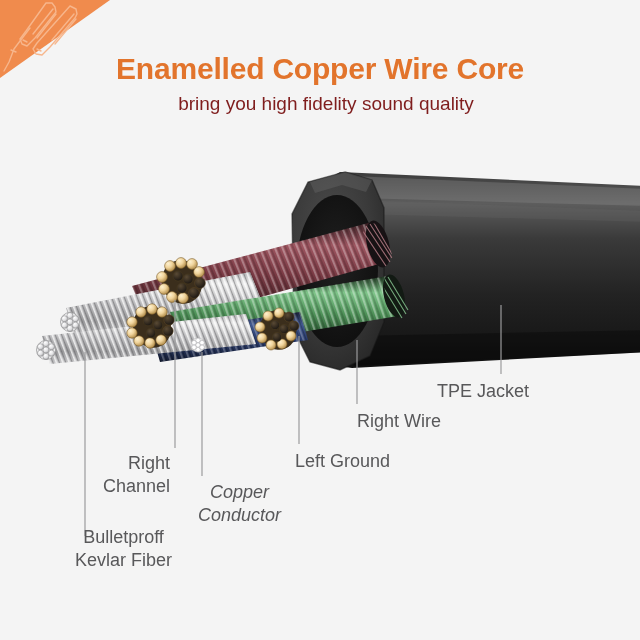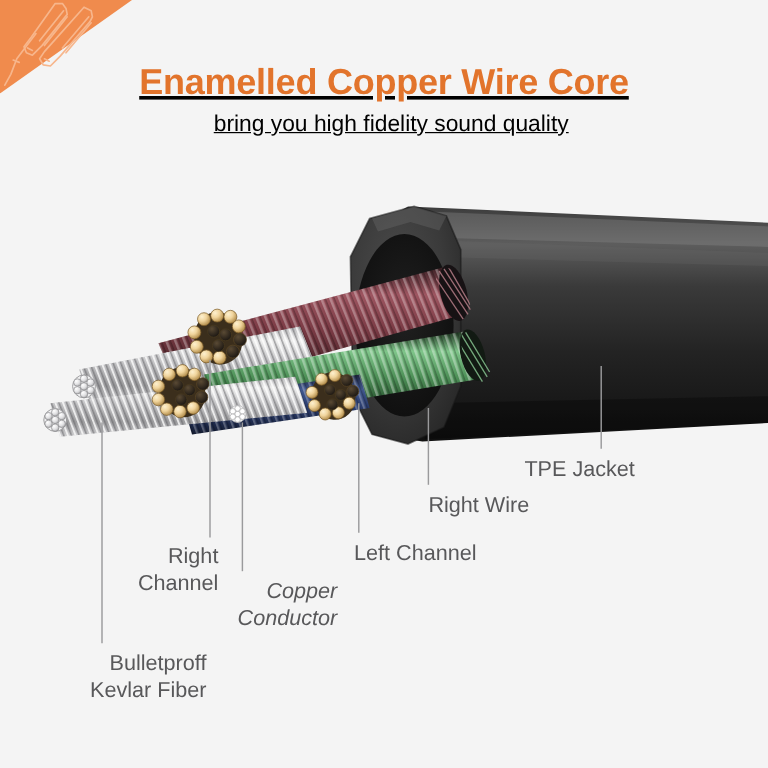--- a/index.html
+++ b/index.html
@@ -27,36 +27,35 @@
     pointer-events: none;
   }
 
   
   #heading-block {
     position: absolute;
     left: 0;
     top: 52px;
     width: 640px;
     text-align: center;
-    text-decoration: underline;
   }
   #page-title {
     margin: 0;
     font-size: 30px;
     font-weight: bold;
     letter-spacing: -0.2px;
     color: #e2742c;
     line-height: 34px;
     white-space: nowrap;
   }
   #page-subtitle {
     margin: 6px 0 0 12px;
     font-size: 19px;
     font-weight: normal;
-    color: #000000;
+    color: #7f1d1d;
     line-height: 24px;
     white-space: nowrap;
   }
 
   
   #cable-illustration {
     position: absolute;
     left: 0;
     top: 0;
     width: 640px;
@@ -65,28 +64,28 @@
 
   
   .callout-label {
     position: absolute;
     font-size: 18px;
     line-height: 23px;
     color: #58585a;
     white-space: pre-line;
   }
   .callout-label.align-right { text-align: right; }
-  .callout-label.align-left  { text-align: right; }
+  .callout-label.align-left  { text-align: center; }
 
   #label-tpe-jacket    { left: 437px; top: 380px; }
   #label-ground-wire   { left: 357px; top: 410px; }
   #label-left-channel  { left: 295px; top: 450px; }
   #label-copper-conductor { left: 198px; top: 481px; font-style: italic; }
-  #label-right-channel { left: 86px;  top: 452px; width: 96px; text-align: right; }
-  #label-kevlar-fiber  { left: 75px;  top: 541px; }
+  #label-right-channel { left: 74px;  top: 452px; width: 96px; text-align: right; }
+  #label-kevlar-fiber  { left: 75px;  top: 526px; }
 </style>
 </head>
 <body>
 
 <div id="page">
 
   <svg id="corner-decoration" viewBox="0 0 110 78">
     <polygon points="0,0 110,0 0,78" fill="#f08b4d"></polygon>
     <g stroke="#f7b68c" stroke-width="1.4" fill="none" stroke-linejoin="round" stroke-linecap="round">
       <path d="M 46,3 L 52,3 L 55,7 L 56,12 L 35,38 L 27,46 L 22,44 L 20,39 L 26,31 Z"></path>
@@ -354,21 +353,21 @@
       <line x1="299" y1="336" x2="299" y2="444"></line>
       <line x1="357" y1="340" x2="357" y2="404"></line>
       <line x1="501" y1="305" x2="501" y2="374"></line>
     </g>
   </svg>
 
   <div class="callout-label align-left" id="label-tpe-jacket">TPE Jacket</div>
 
   <div class="callout-label align-left" id="label-ground-wire">Right Wire</div>
 
-  <div class="callout-label align-left" id="label-left-channel">Left Channel</div>
+  <div class="callout-label align-left" id="label-left-channel">Left Ground</div>
 
   <div class="callout-label align-left" id="label-copper-conductor">Copper
 Conductor</div>
 
   <div class="callout-label align-right" id="label-right-channel">Right
 Channel</div>
 
   <div class="callout-label align-left" id="label-kevlar-fiber">Bulletproff
 Kevlar Fiber</div>
 

